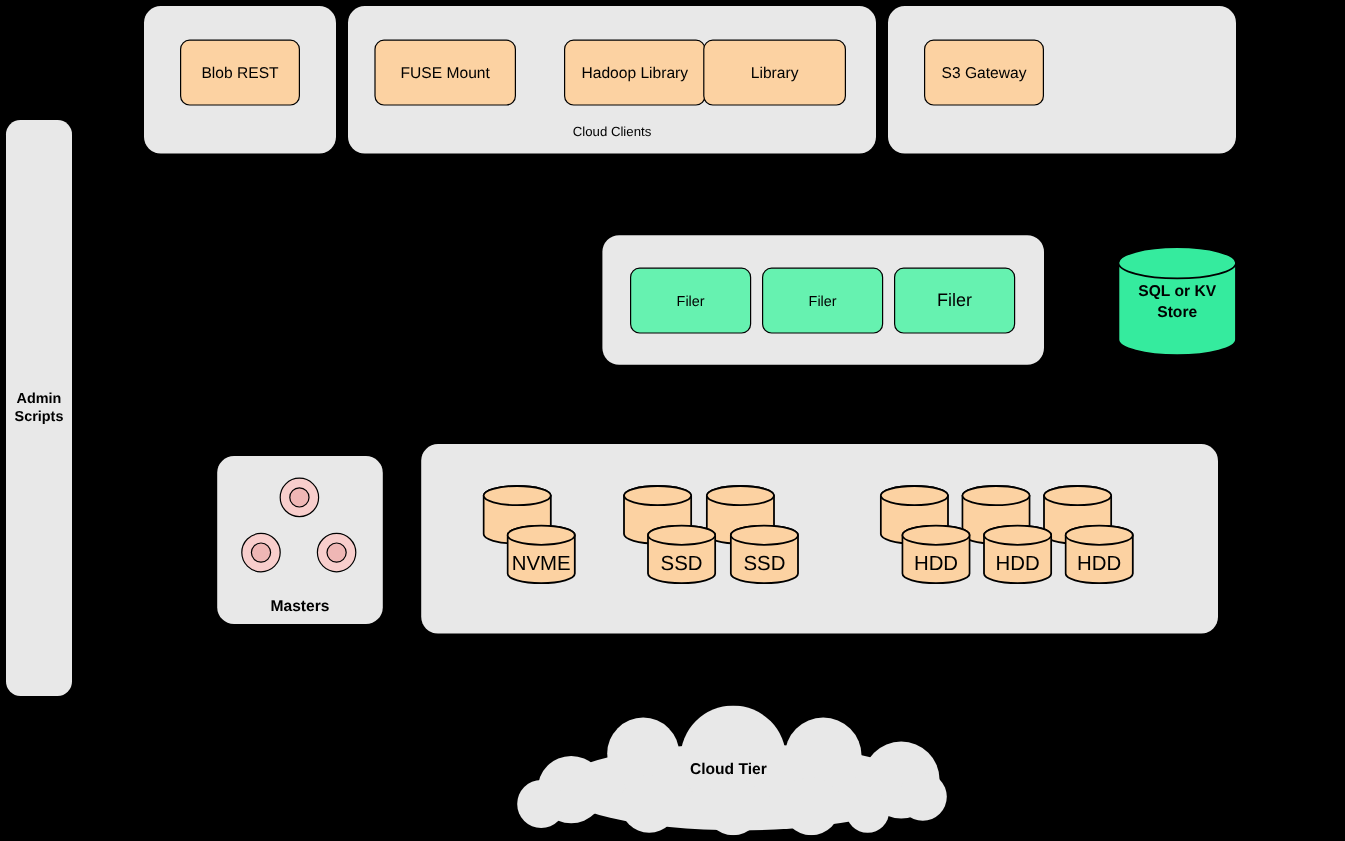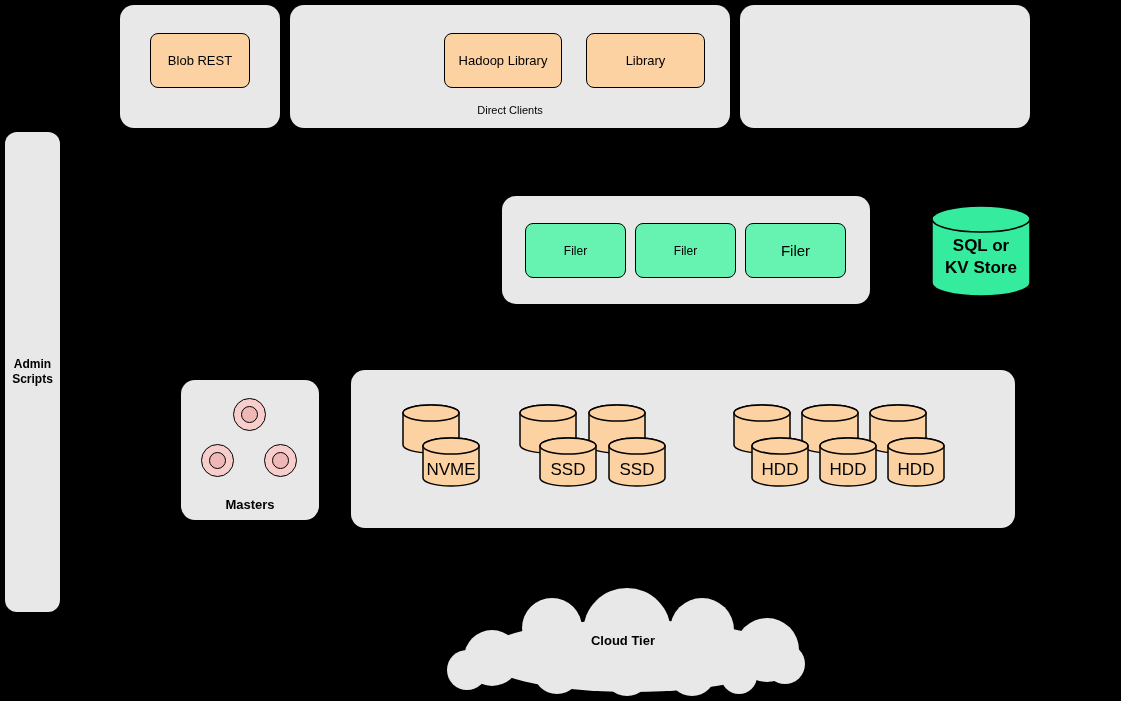--- a/index.html
+++ b/index.html
@@ -11,39 +11,39 @@
   .panel { position: absolute; background: var(--panel-gray, #e8e8e8); border-radius: 14px; }
 
   .node { position: absolute; display: flex; align-items: center; justify-content: center;
           border: 1.5px solid #000; border-radius: 8px; font-size: 13px; text-align: center; }
   .node.orange { background: var(--node-orange, #fcd2a2); }
   .node.green  { background: var(--node-green, #66f2b0); font-size: 12px; }
   .node.green.big { font-size: 15px; }
 
   .caption { position: absolute; left: 0; width: 100%; text-align: center; font-size: 11px; }
 
-  .admin { display: flex; align-items: center; justify-content: center; border-radius: 12px; margin-top: 32px; }
+  .admin { display: flex; align-items: center; justify-content: center; border-radius: 12px; }
   .admin span { font-weight: bold; font-size: 12px; text-align: center; width: 48px; line-height: 1.25; }
 
   .mnode { position: absolute; width: 33px; height: 33px; border-radius: 50%;
            background: var(--master-pink, #f8cecc); border: 1.5px solid #000;
            display: flex; align-items: center; justify-content: center; }
   .mnode-inner { width: 17px; height: 17px; border-radius: 50%; background: #efb7b5; border: 1.5px solid #000; }
   .masters-label { position: absolute; bottom: 8px; left: 0; width: 100%; text-align: center;
                    font-weight: bold; font-size: 13px; margin-top: 28px; }
 
   .disk { position: absolute; }
   .disk-front { position: absolute; width: 58px; height: 50px; }
   .disk-label { position: absolute; left: 0; top: 23px; width: 100%; text-align: center; font-size: 17px; }
   .cyl-shape { fill: var(--node-orange, #fcd2a2); stroke: #000; stroke-width: 1.5; }
 
   .store { position: absolute; width: 100px; height: 92px; }
   .store .green-fill { fill: var(--store-green, #35eb9e); stroke: #000; stroke-width: 1.5; }
   .store-label { position: absolute; top: 30px; left: 0; width: 100%; text-align: center;
-                 font-weight: bold; font-size: 17px; line-height: 1.3; padding: 0 12px; }
+                 font-weight: bold; font-size: 13px; line-height: 1.3; padding: 0 12px; }
 
   .cloud { position: absolute; }
   .cloud-fill { fill: var(--panel-gray, #e8e8e8); }
   .cloud-label { position: absolute; top: 45px; left: 0; width: 100%; text-align: center;
                  font-weight: bold; font-size: 13px; }
 </style>
 </head>
 <body>
 
 <div class="canvas">
@@ -57,30 +57,36 @@
     </defs>
   </svg>
 
   <div class="panel" style="left:120px;top:5px;width:160px;height:123px">
     <div class="node orange" style="left:30px;top:28px;width:100px;height:55px">
       <span>Blob REST</span>
     </div>
   </div>
 
   <div class="panel" style="left:290px;top:5px;width:440px;height:123px">
-    <div class="node orange" style="left:154px;top:28px;width:118px;height:55px">
+    <div class="node orange" style="left:22px;top:28px;width:118px;height:55px">
+      <span>FUSE Mount</span>
+    </div>
+    <div class="node orange" style="left:180px;top:28px;width:118px;height:55px">
       <span>Hadoop Library</span>
     </div>
     <div class="node orange" style="left:296px;top:28px;width:119px;height:55px">
       <span>Library</span>
     </div>
-    <div class="caption" style="top:99px">Direct Clients</div>
+    <div class="caption" style="top:99px">Cloud Clients</div>
   </div>
 
   <div class="panel" style="left:740px;top:5px;width:290px;height:123px">
+    <div class="node orange" style="left:30px;top:28px;width:100px;height:55px">
+      <span>S3 Gateway</span>
+    </div>
   </div>
 
   <div class="panel admin" style="left:5px;top:100px;width:55px;height:480px">
     <span>Admin Scripts</span>
   </div>
 
   <div class="panel" style="left:502px;top:196px;width:368px;height:108px">
     <div class="node green" style="left:23px;top:27px;width:101px;height:55px">
       <span>Filer</span>
     </div>
@@ -166,21 +172,21 @@
       <span class="disk-label">HDD</span>
     </div>
     <div class="disk-front" style="left:536px;top:67px">
       <svg width="58" height="50">
           <use href="#cyl" class="cyl-shape"></use>
         </svg>
       <span class="disk-label">HDD</span>
     </div>
   </div>
 
-  <div class="cloud" style="left:437px;top:588px;width:372px;height:108px">
+  <div class="cloud" style="left:421px;top:588px;width:372px;height:108px">
     <svg width="372" height="108" viewBox="0 0 372 108">
       <g class="cloud-fill">
         <ellipse cx="195" cy="68" rx="152" ry="36"></ellipse>
         <circle cx="190" cy="44" r="44"></circle>
         <circle cx="115" cy="40" r="30"></circle>
         <circle cx="55" cy="70" r="28"></circle>
         <circle cx="30" cy="82" r="20"></circle>
         <circle cx="265" cy="42" r="32"></circle>
         <circle cx="330" cy="62" r="32"></circle>
         <circle cx="348" cy="76" r="20"></circle>

